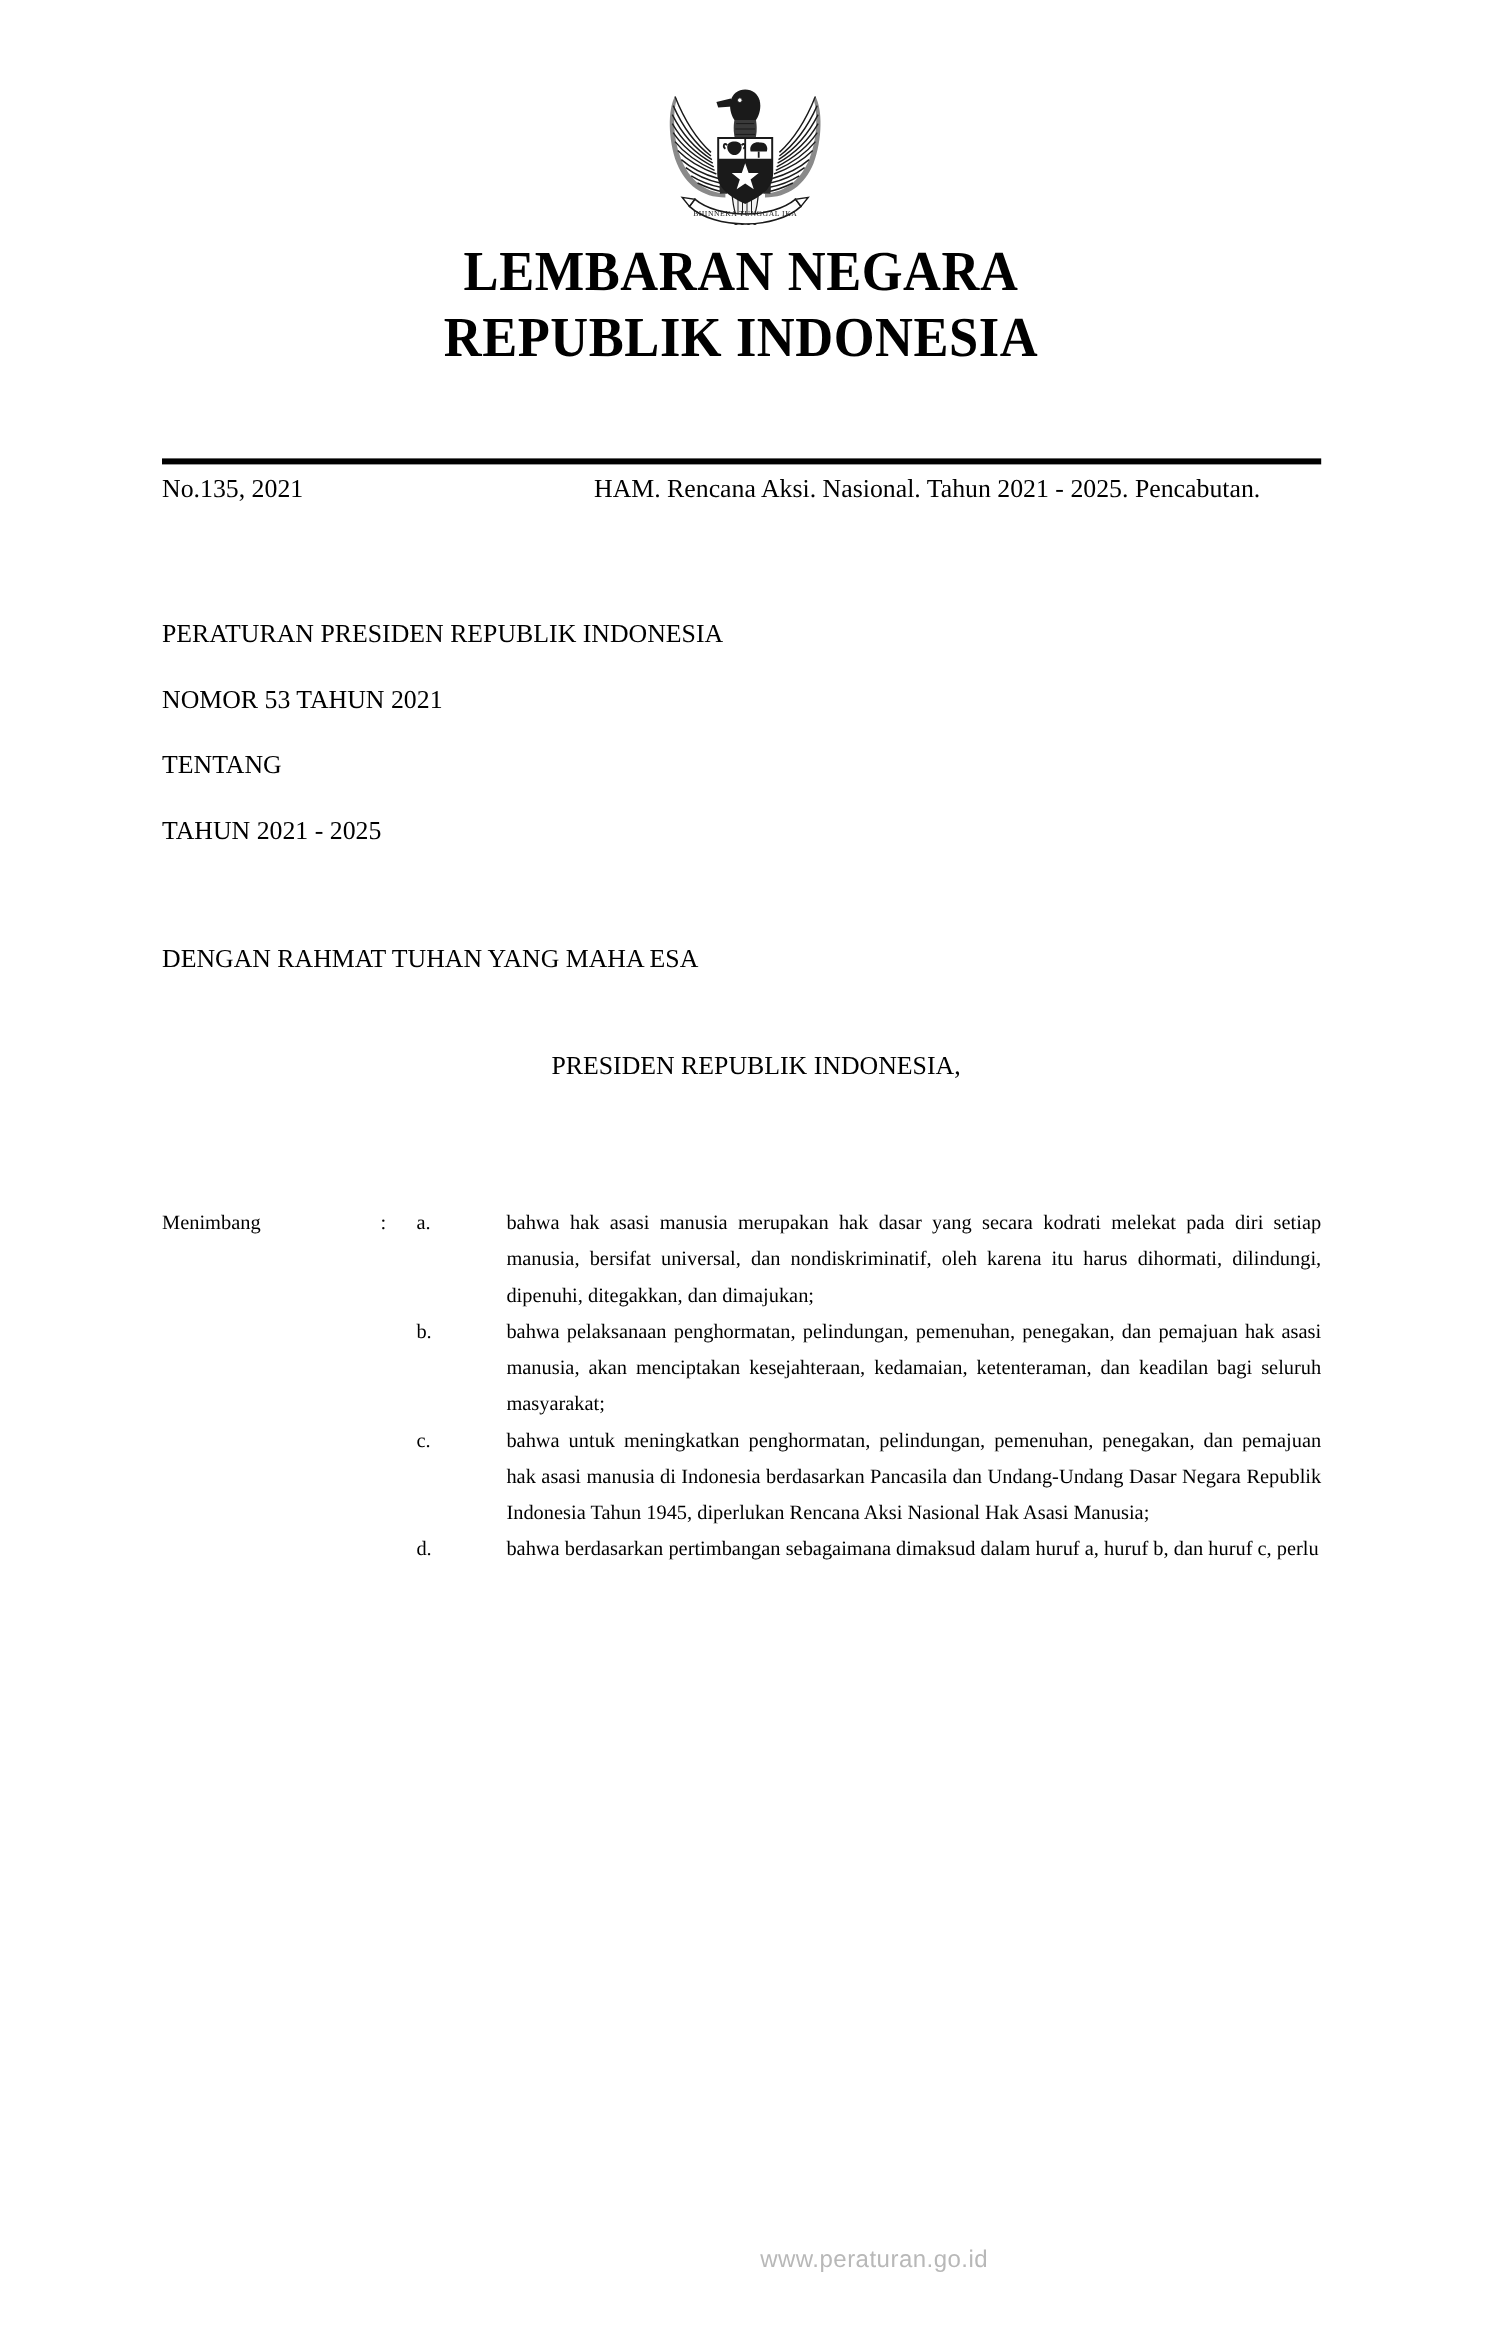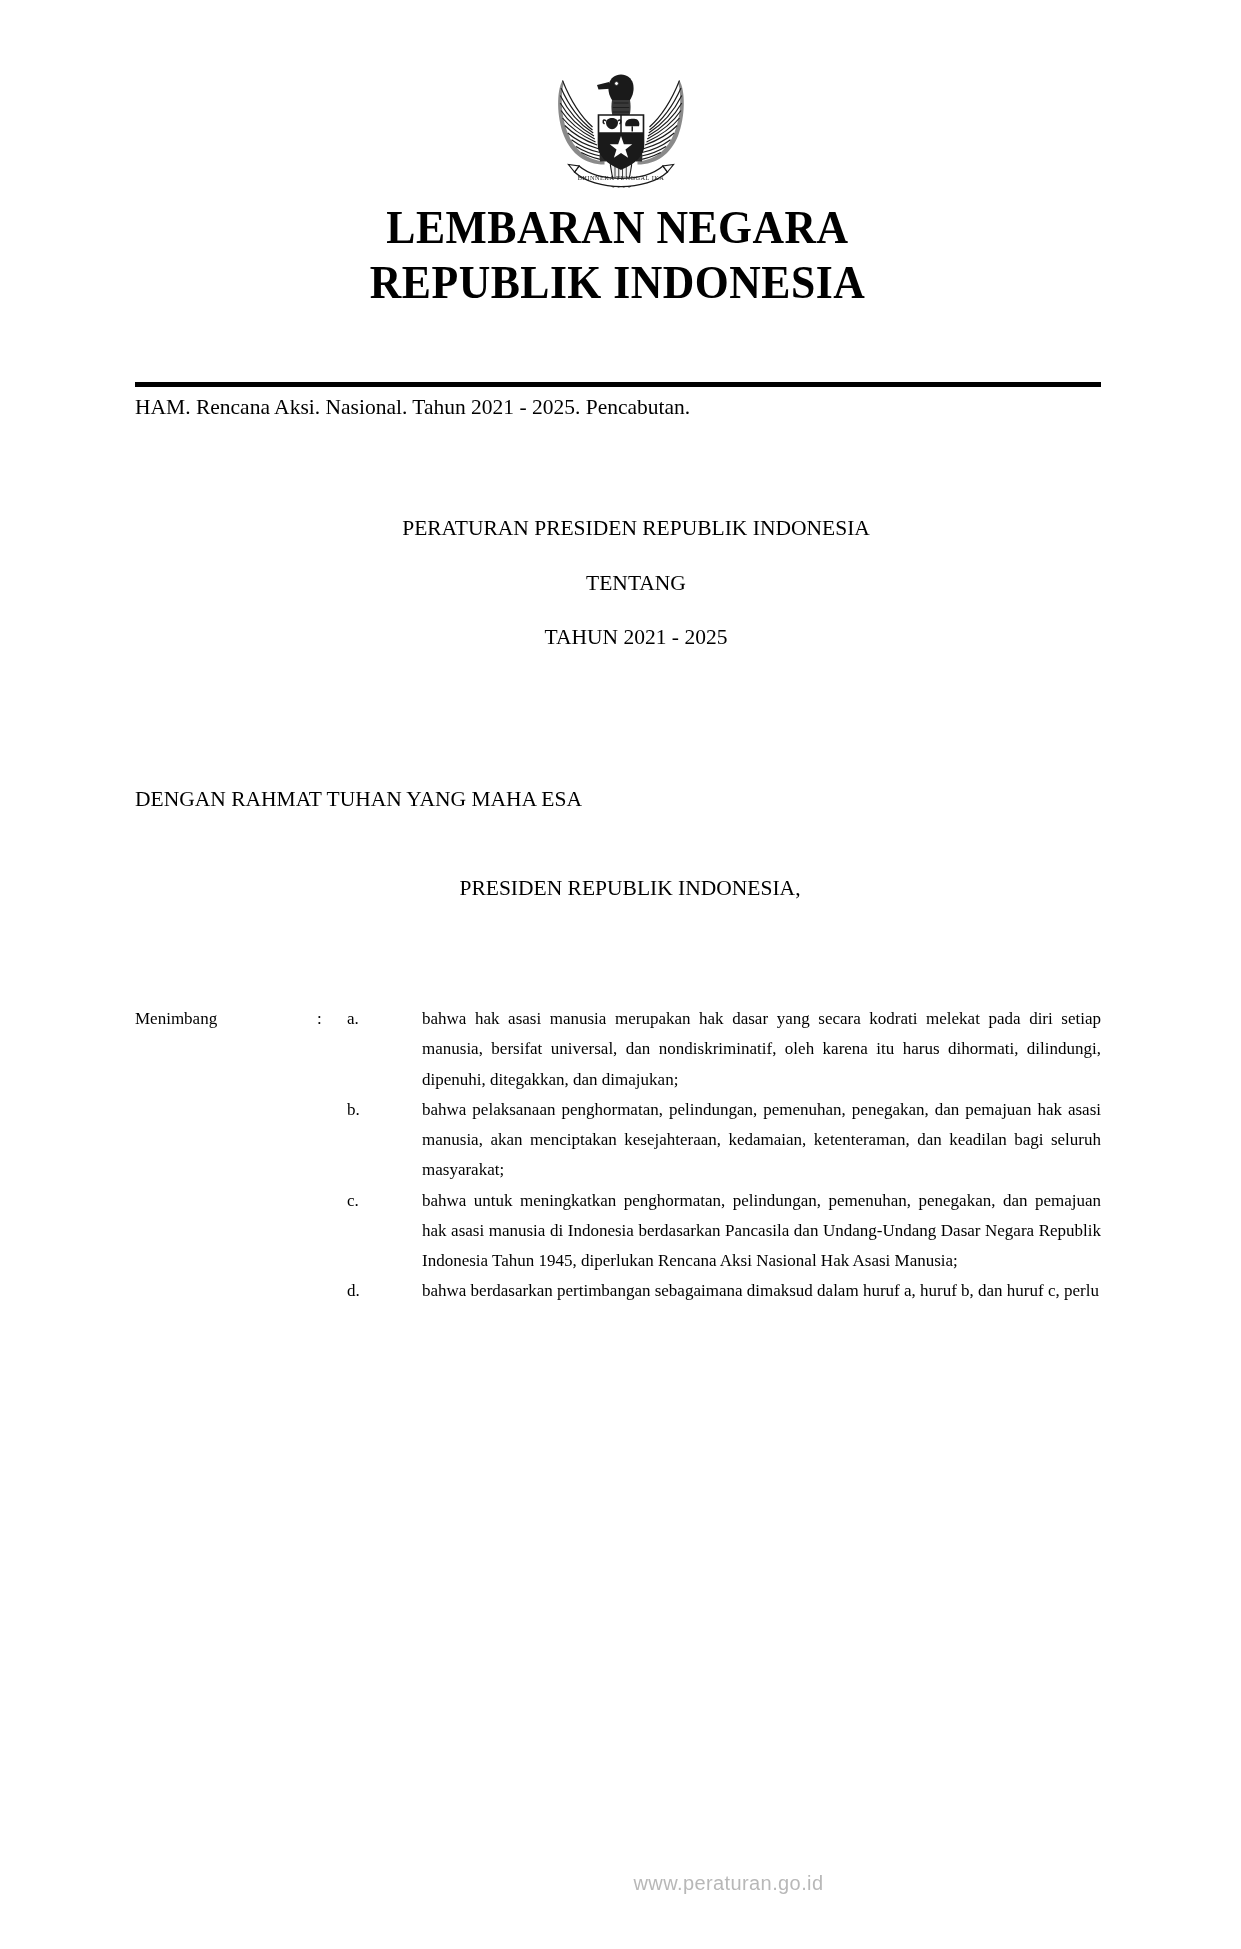--- a/index.html
+++ b/index.html
@@ -88,23 +88,23 @@
     line-height: 1.42;
     text-align: justify;
     text-align-last: left;
     hyphens: none;
   }
 
   
   .title-block {
     position: absolute;
     top: 518px;
-    left: 153px;
-    width: 966px;
-    text-align: center;
+    left: 135px;
+    width: 966px;
+    text-align: left;
   }
   .title-block .tline {
     font-size: 21.5px;
     line-height: 1.0;
     margin-bottom: 33px;
     white-space: nowrap;
   }
   .title-block .tline:last-child { margin-bottom: 16px; }
 
   .invocation {
@@ -268,25 +268,27 @@
   </div>
 
   <div class="masthead">
     <div class="masthead-line">LEMBARAN NEGARA</div>
     <div class="masthead-line">REPUBLIK INDONESIA</div>
   </div>
 
   <div class="header-rule"></div>
 
   <div class="idline">
+    <div class="idline-no">No.135, 2021</div>
     <div class="idline-subject">HAM. Rencana Aksi. Nasional. Tahun 2021 - 2025. Pencabutan.</div>
   </div>
 
   <div class="title-block">
     <div class="tline">PERATURAN PRESIDEN REPUBLIK INDONESIA</div>
+    <div class="tline">NOMOR 53 TAHUN 2021</div>
     <div class="tline">TENTANG</div>
     <div class="tline">TAHUN 2021 - 2025</div>
   </div>
 
   <div class="invocation">DENGAN RAHMAT TUHAN YANG MAHA ESA</div>
 
   <div class="authority">PRESIDEN REPUBLIK INDONESIA,</div>
 
   <div class="considerations">
 

